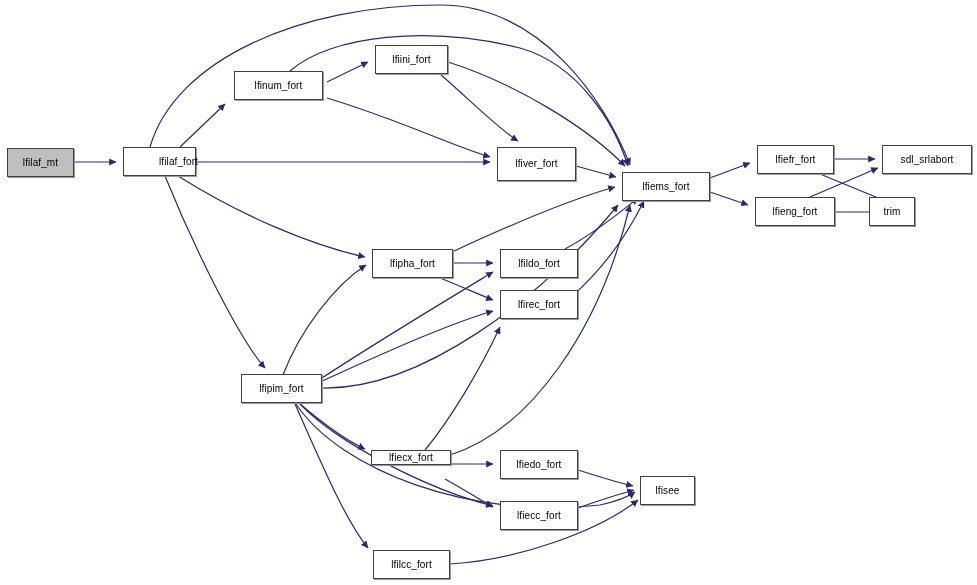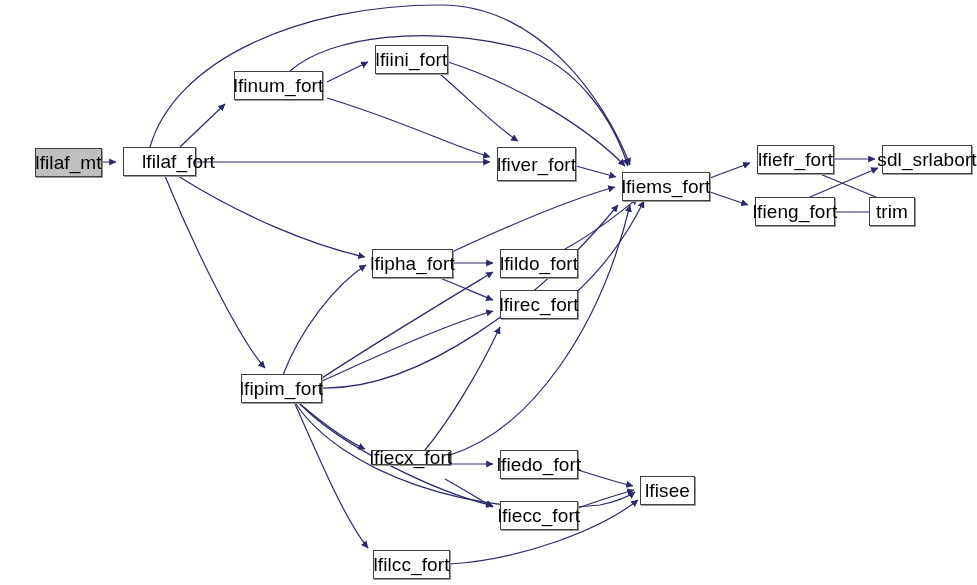--- a/index.html
+++ b/index.html
@@ -21,21 +21,21 @@
     top: 0;
     width: 977px;
     height: 585px;
   }
   .node {
     position: absolute;
     box-sizing: border-box;
     border: 1px solid #404040;
     background: #ffffff;
     color: #000000;
-    font-size: 19px;
+    font-size: 10px;
     line-height: 1;
     display: flex;
     align-items: center;
     justify-content: center;
     white-space: nowrap;
     letter-spacing: 0.1px;
     box-shadow: 1px 1px 0 0 #9a9a9a;
   }
   .node.root {
     background: #bfbfbf;
@@ -89,21 +89,21 @@
       <path d="M 296,404 C 340,470 470,520 600,505 C 618,501 628,497 635,492" fill="none" stroke="#2a2a6a" stroke-width="1.2" marker-end="url(#arrowhead)"></path>
       <path d="M 295,404 C 320,460 345,520 368,548" fill="none" stroke="#2a2a6a" stroke-width="1.2" marker-end="url(#arrowhead)"></path>
       <path d="M 451,464 L 493,464" fill="none" stroke="#2a2a6a" stroke-width="1.2" marker-end="url(#arrowhead)"></path>
       <path d="M 445,479 C 465,490 480,500 493,507" fill="none" stroke="#2a2a6a" stroke-width="1.2" marker-end="url(#arrowhead)"></path>
       <path d="M 425,450 C 450,420 480,370 500,327" fill="none" stroke="#2a2a6a" stroke-width="1.2" marker-end="url(#arrowhead)"></path>
       <path d="M 450,455 C 530,430 600,330 630,205" fill="none" stroke="#2a2a6a" stroke-width="1.2" marker-end="url(#arrowhead)"></path>
       <path d="M 578,470 C 600,477 620,483 633,486" fill="none" stroke="#2a2a6a" stroke-width="1.2" marker-end="url(#arrowhead)"></path>
       <path d="M 578,508 C 600,500 620,494 634,490" fill="none" stroke="#2a2a6a" stroke-width="1.2" marker-end="url(#arrowhead)"></path>
       <path d="M 450,564 C 520,560 600,530 638,500" fill="none" stroke="#2a2a6a" stroke-width="1.2" marker-end="url(#arrowhead)"></path>
     </svg>
-<div class="node root" style="left: 7px; top: 148px; width: 67px; height: 29px; margin-left: 28px;">
+<div class="node root" style="left: 7px; top: 148px; width: 67px; height: 29px;">
       <span class="node-label">lfilaf_mt</span>
     </div>
     <div class="node" style="left: 123px; top: 147px; width: 73px; height: 29px; padding-left: 38px;">
       <span class="node-label">lfilaf_fort</span>
     </div>
     <div class="node" style="left: 234px; top: 71px; width: 89px; height: 29px;">
       <span class="node-label">lfinum_fort</span>
     </div>
     <div class="node" style="left: 375px; top: 45px; width: 73px; height: 29px;">
       <span class="node-label">lfiini_fort</span>

